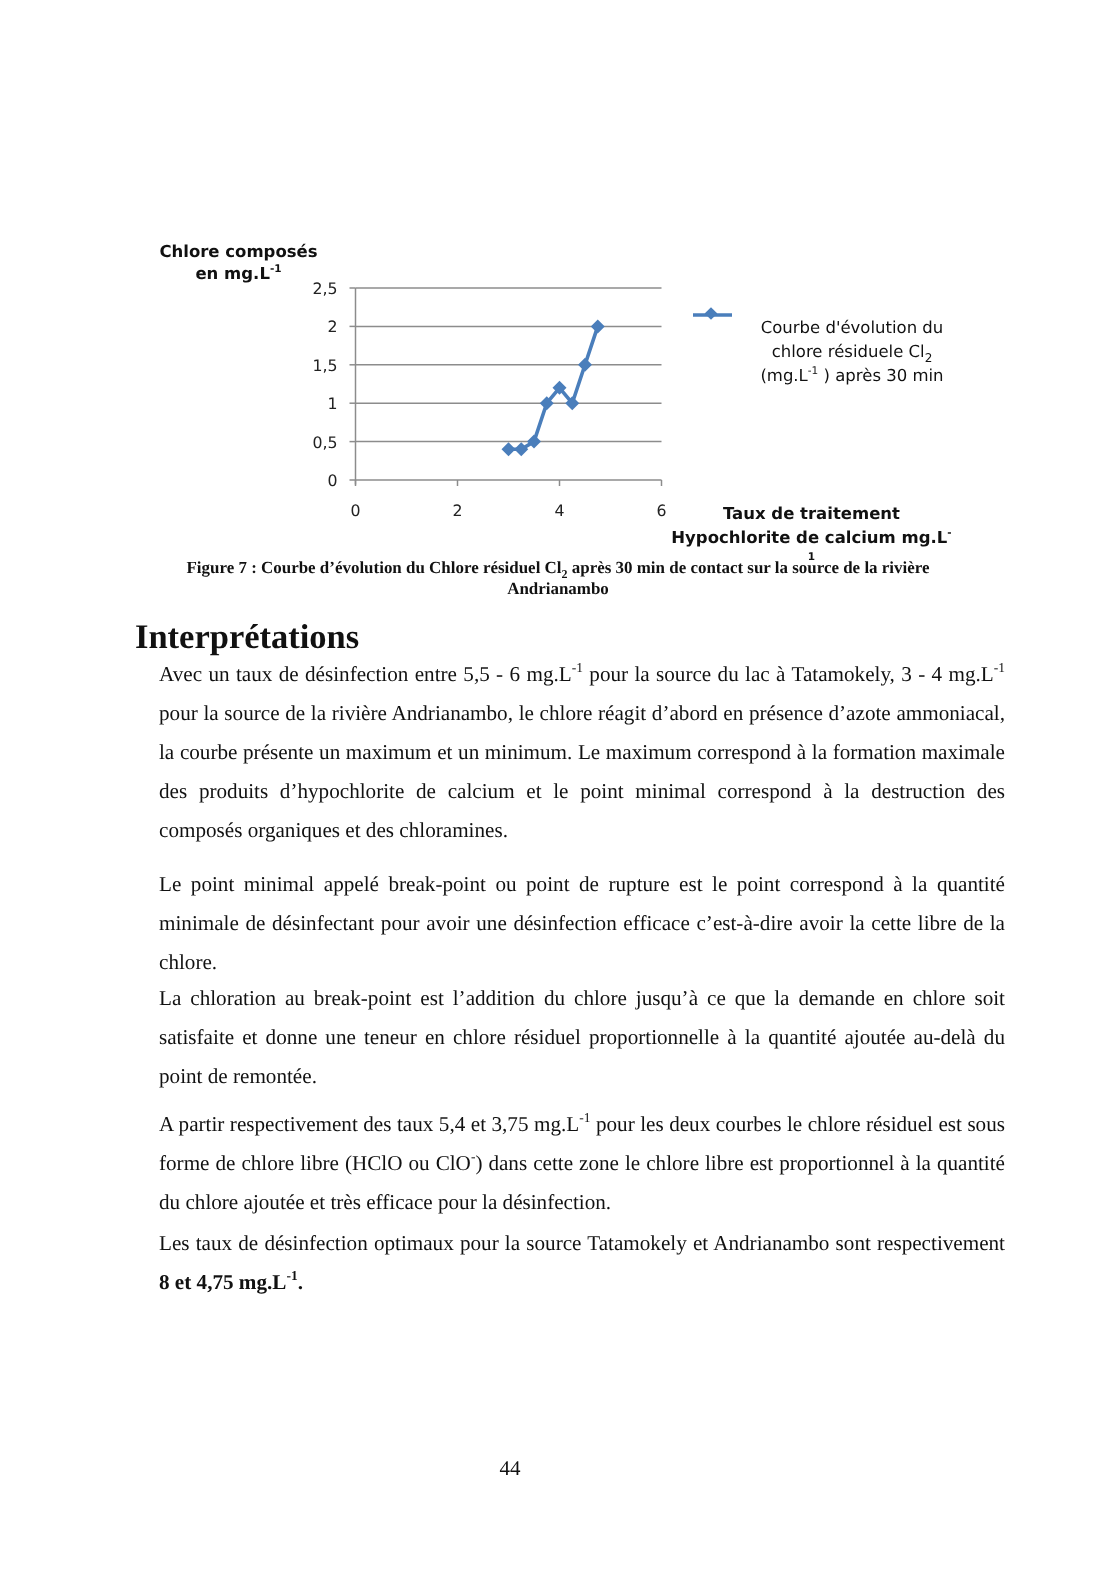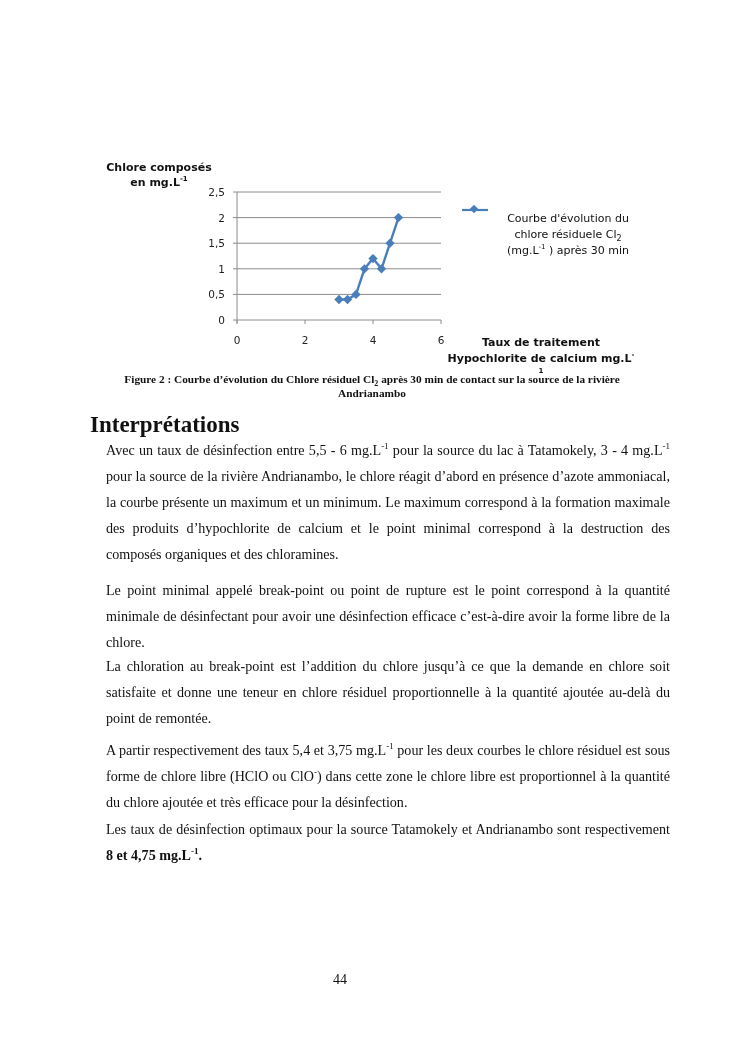--- a/index.html
+++ b/index.html
@@ -79,30 +79,30 @@
     </div>
   </div>
 
   <div class="xlabel sans">
     <div>Taux de traitement</div>
     <div><span>Hypochlorite de calcium mg.L</span><sup class="s">-1</sup></div>
   </div>
 </div>
 
 <div class="caption">
-  <span>Figure 2 : Courbe d’évolution du Chlore résiduel Cl</span><sub class="s">2</sub><span> après 30 min de contact sur la source de la rivière Andrianambo</span>
+  <span>Figure 7 : Courbe d’évolution du Chlore résiduel Cl</span><sub class="s">2</sub><span> après 30 min de contact sur la source de la rivière Andrianambo</span>
 </div>
 
 <div class="heading">Interprétations</div>
 
 <div class="para" style="top:437px;">
   <span>Avec un taux de désinfection entre 5,5 - 6 mg.L</span><sup>-1</sup><span> pour la source du lac à Tatamokely, 3 - 4 mg.L</span><sup>-1</sup><span> pour la source de la rivière Andrianambo, le chlore réagit d’abord en présence d’azote ammoniacal, la courbe présente un maximum et un minimum. Le maximum correspond à la formation maximale des produits d’hypochlorite de calcium et le point minimal correspond à la destruction des composés organiques et des chloramines.</span>
 </div>
 
-<div class="para" style="top:577px;">Le point minimal appelé break-point ou point de rupture est le point correspond à la quantité minimale de désinfectant pour avoir une désinfection efficace c’est-à-dire avoir la forme libre de la chlore.</div>
+<div class="para" style="top:577px;">Le point minimal appelé break-point ou point de rupture est le point correspond à la quantité minimale de désinfectant pour avoir une désinfection efficace c’est-à-dire avoir la cette libre de la chlore.</div>
 
 <div class="para" style="top:653px;">La chloration au break-point est l’addition du chlore jusqu’à ce que la demande en chlore soit satisfaite et donne une teneur en chlore résiduel proportionnelle à la quantité ajoutée au-delà du point de remontée.</div>
 
 <div class="para" style="top:737px;">
   <span>A partir  respectivement des taux 5,4 et 3,75 mg.L</span><sup>-1</sup><span> pour  les deux courbes le chlore résiduel est sous forme de chlore libre (HClO ou ClO</span><sup>-</sup><span>) dans cette zone le chlore libre est proportionnel à la quantité du chlore ajoutée et très efficace pour la désinfection.</span>
 </div>
 
 <div class="para" style="top:816px;">
   <span>Les taux de désinfection optimaux pour la source Tatamokely et Andrianambo sont respectivement </span><b><span>8 et 4,75 mg.L</span><sup>-1</sup><span>.</span></b>
 </div>

